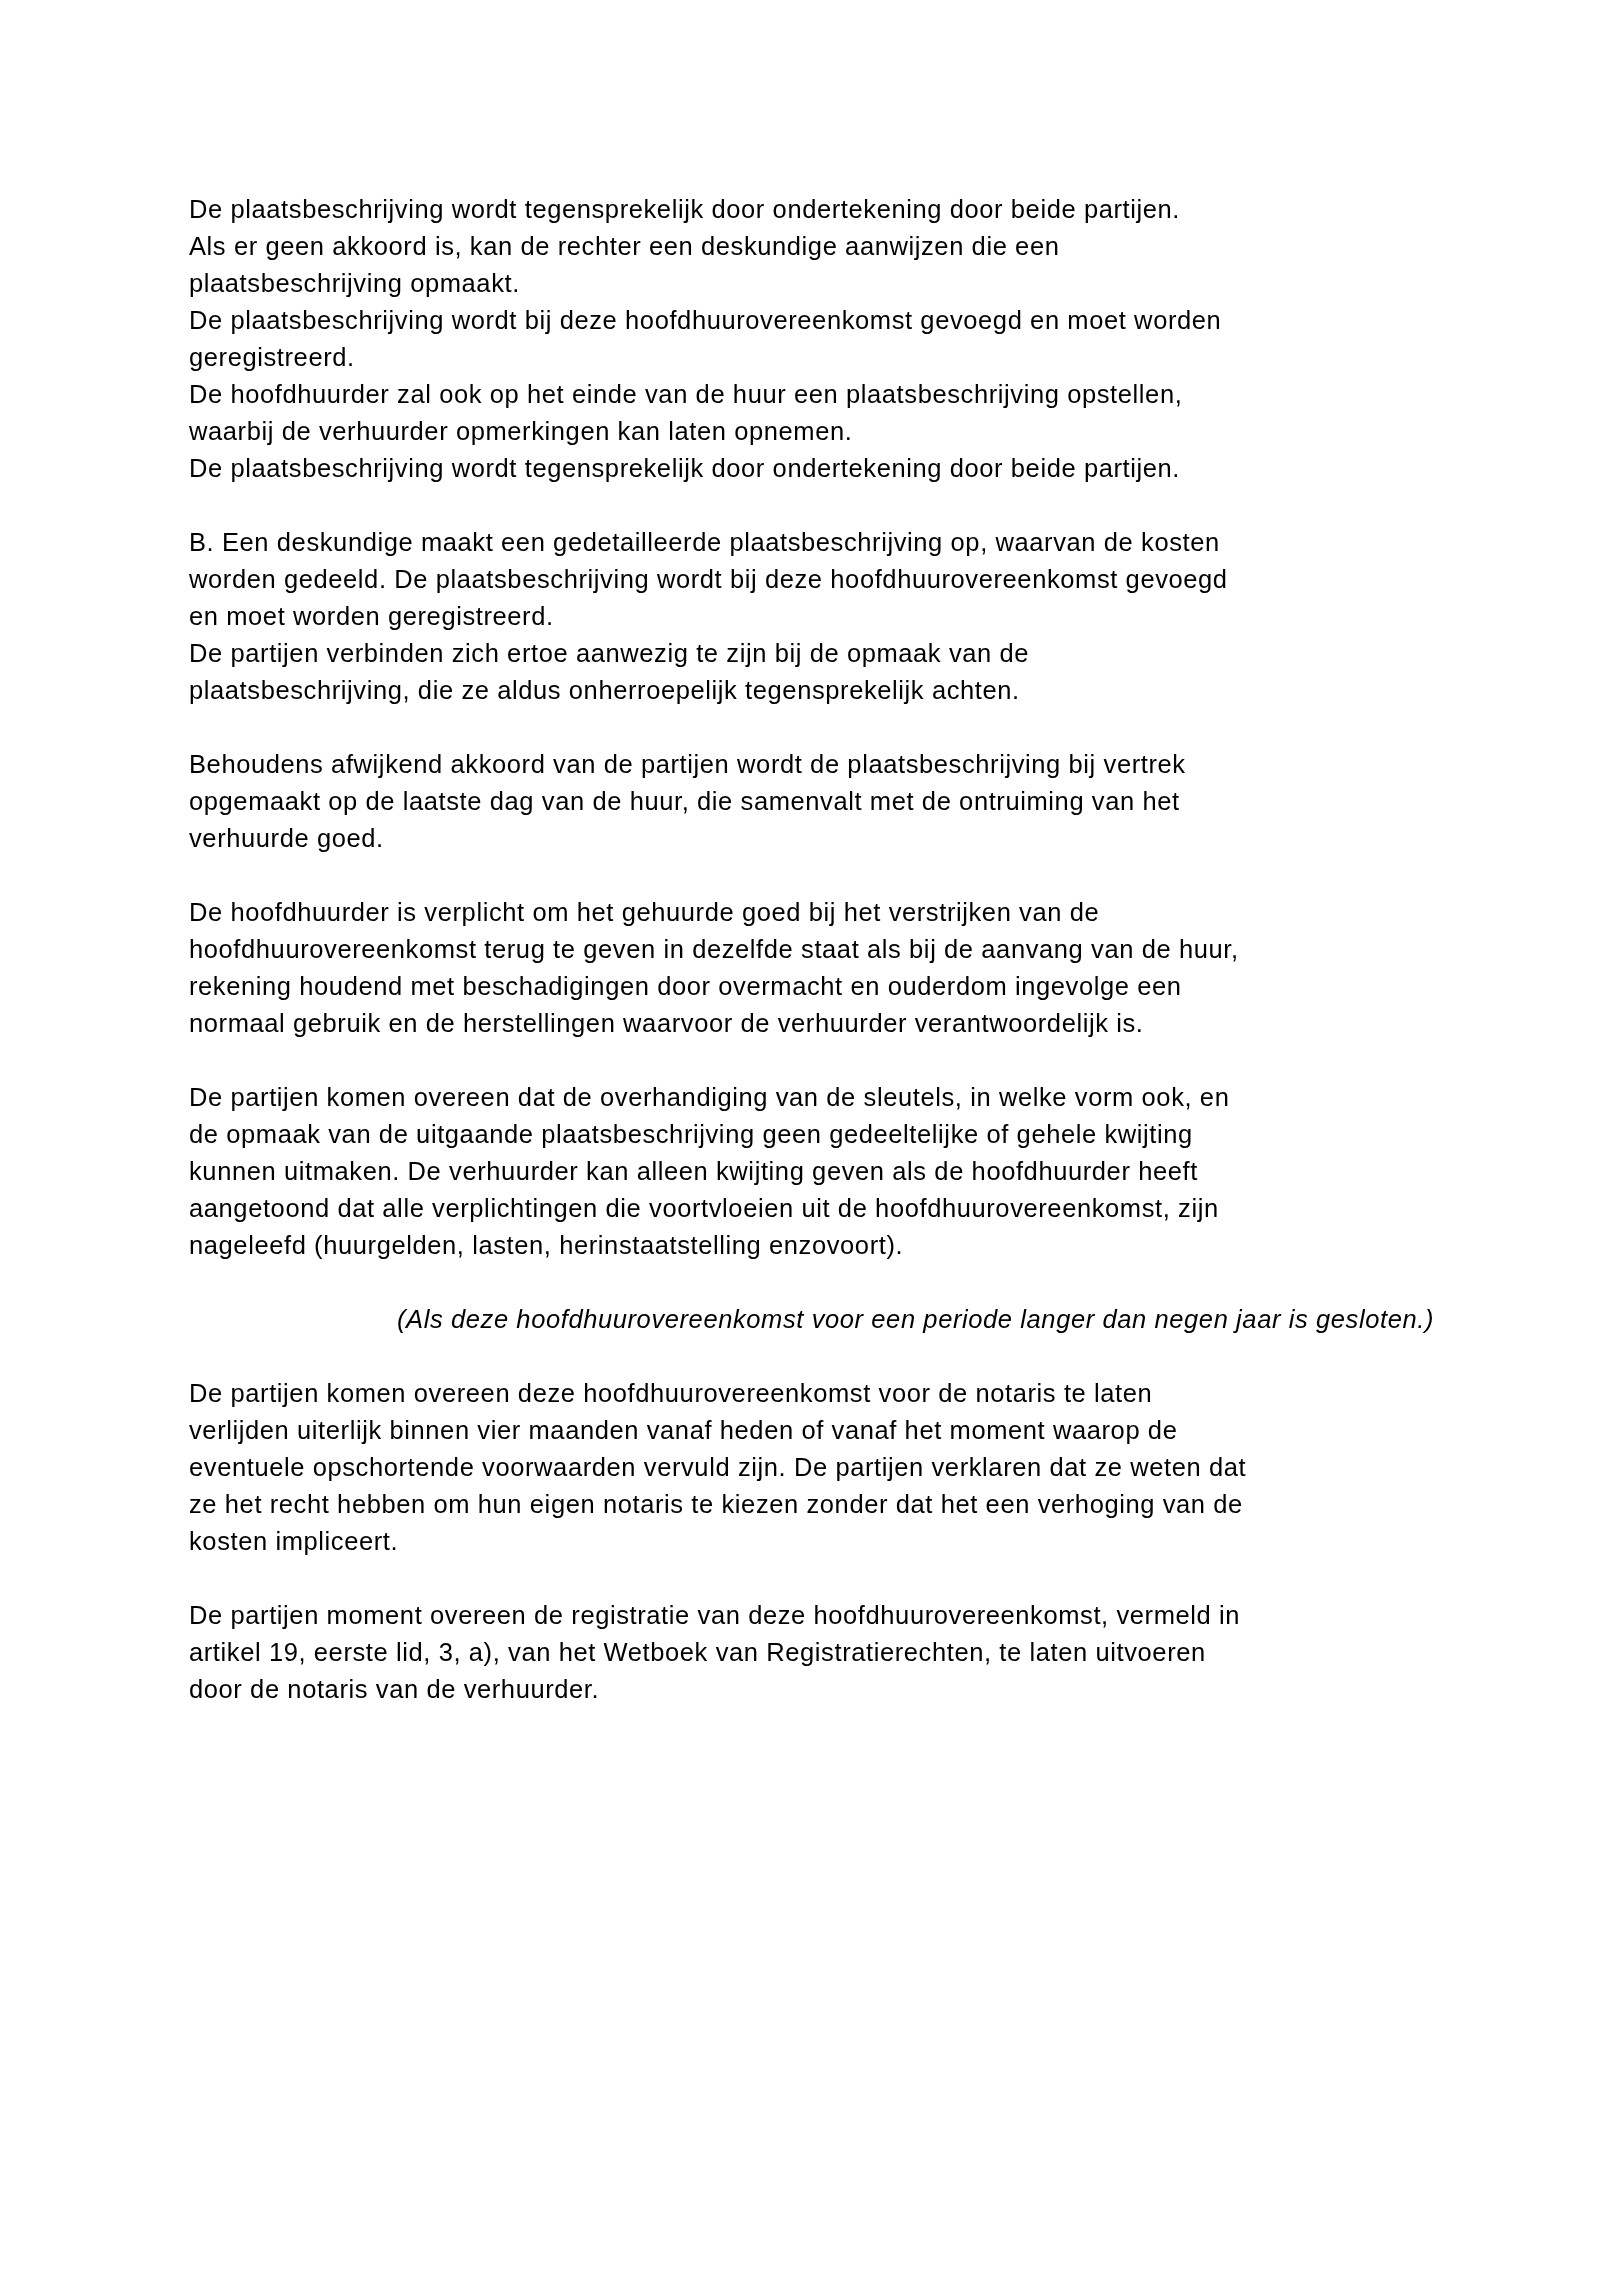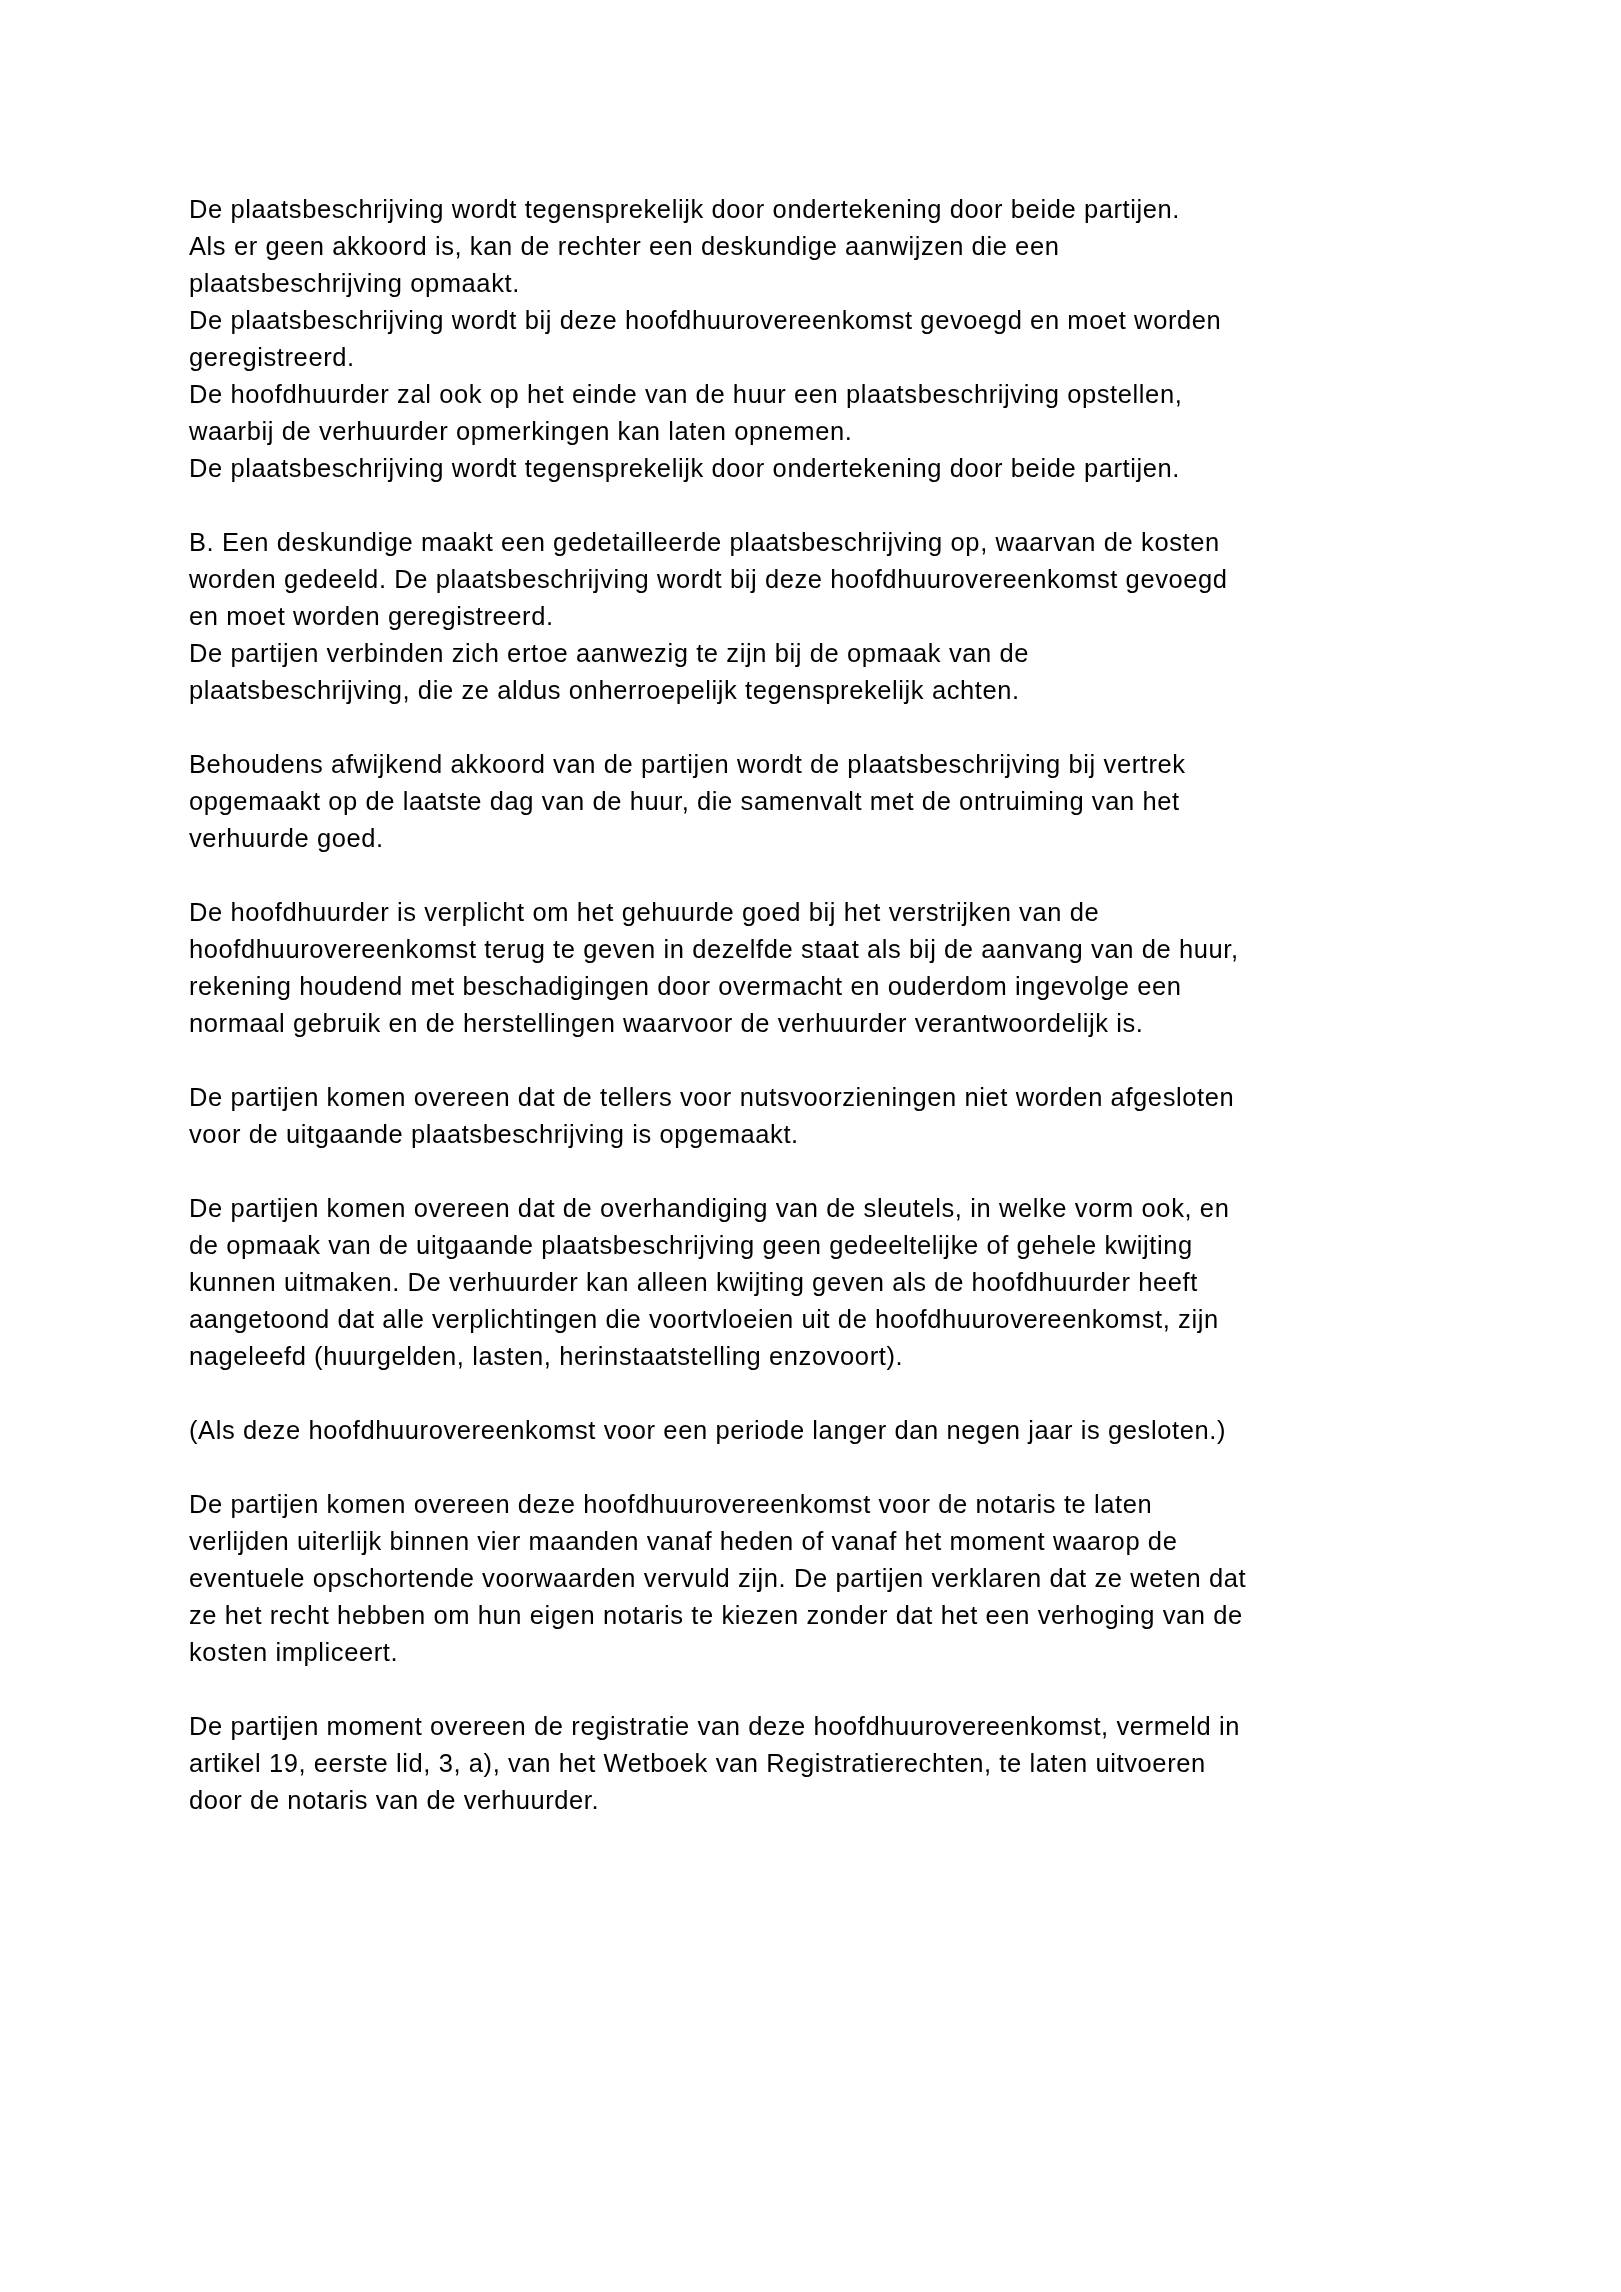--- a/index.html
+++ b/index.html
@@ -35,20 +35,22 @@
     font-size: 26.5px;
     line-height: 37px;
     font-weight: bold;
     letter-spacing: 0.4px;
     white-space: pre;
   }
   .article-heading .article-title {
     margin-left: 33px;
   }
   .note-italic {
+    font-style: italic;
+    text-align: right;
   }
 </style>
 </head>
 <body>
 
 <div class="page">
   <div class="content">
 
     <p class="para">De plaatsbeschrijving wordt tegensprekelijk door ondertekening door beide partijen.
 Als er geen akkoord is, kan de rechter een deskundige aanwijzen die een
@@ -67,22 +69,20 @@
 
     <p class="para">Behoudens afwijkend akkoord van de partijen wordt de plaatsbeschrijving bij vertrek
 opgemaakt op de laatste dag van de huur, die samenvalt met de ontruiming van het
 verhuurde goed.</p>
 
     <p class="para">De hoofdhuurder is verplicht om het gehuurde goed bij het verstrijken van de
 hoofdhuurovereenkomst terug te geven in dezelfde staat als bij de aanvang van de huur,
 rekening houdend met beschadigingen door overmacht en ouderdom ingevolge een
 normaal gebruik en de herstellingen waarvoor de verhuurder verantwoordelijk is.</p>
 
-    <p class="para">De partijen komen overeen dat de tellers voor nutsvoorzieningen niet worden afgesloten
-voor de uitgaande plaatsbeschrijving is opgemaakt.</p>
 
     <p class="para">De partijen komen overeen dat de overhandiging van de sleutels, in welke vorm ook, en
 de opmaak van de uitgaande plaatsbeschrijving geen gedeeltelijke of gehele kwijting
 kunnen uitmaken. De verhuurder kan alleen kwijting geven als de hoofdhuurder heeft
 aangetoond dat alle verplichtingen die voortvloeien uit de hoofdhuurovereenkomst, zijn
 nageleefd (huurgelden, lasten, herinstaatstelling enzovoort).</p>
 
 
     <p class="para note-italic">(Als deze hoofdhuurovereenkomst voor een periode langer dan negen jaar is gesloten.)</p>
 

